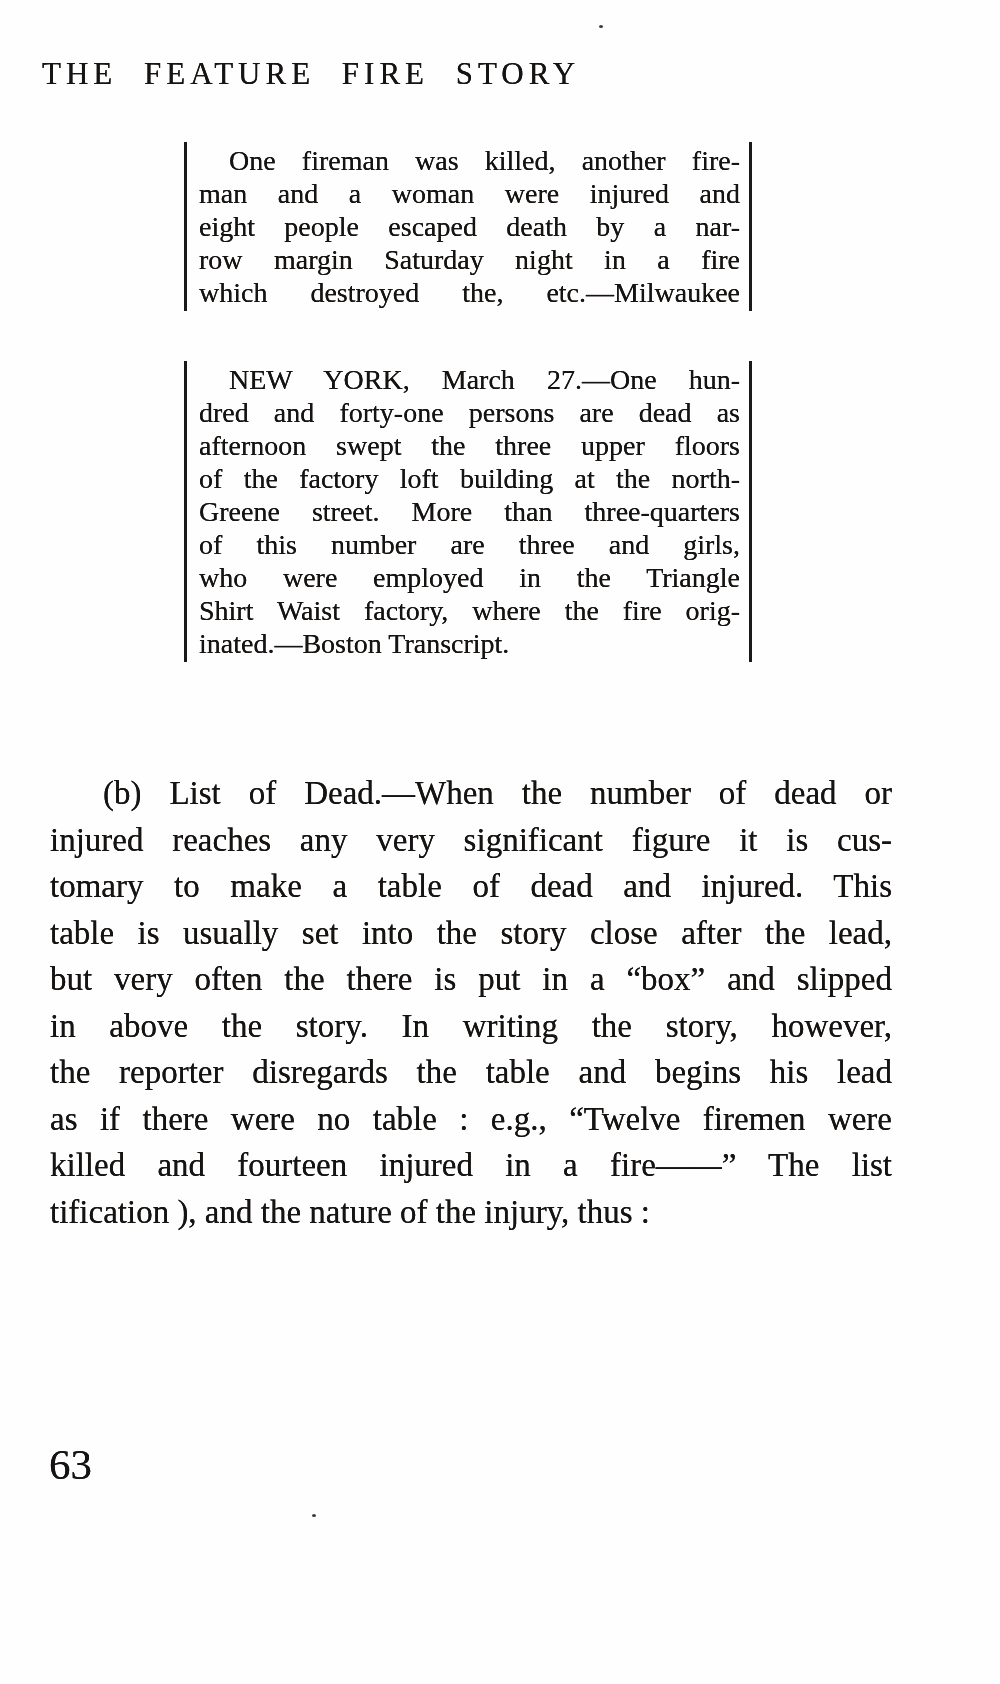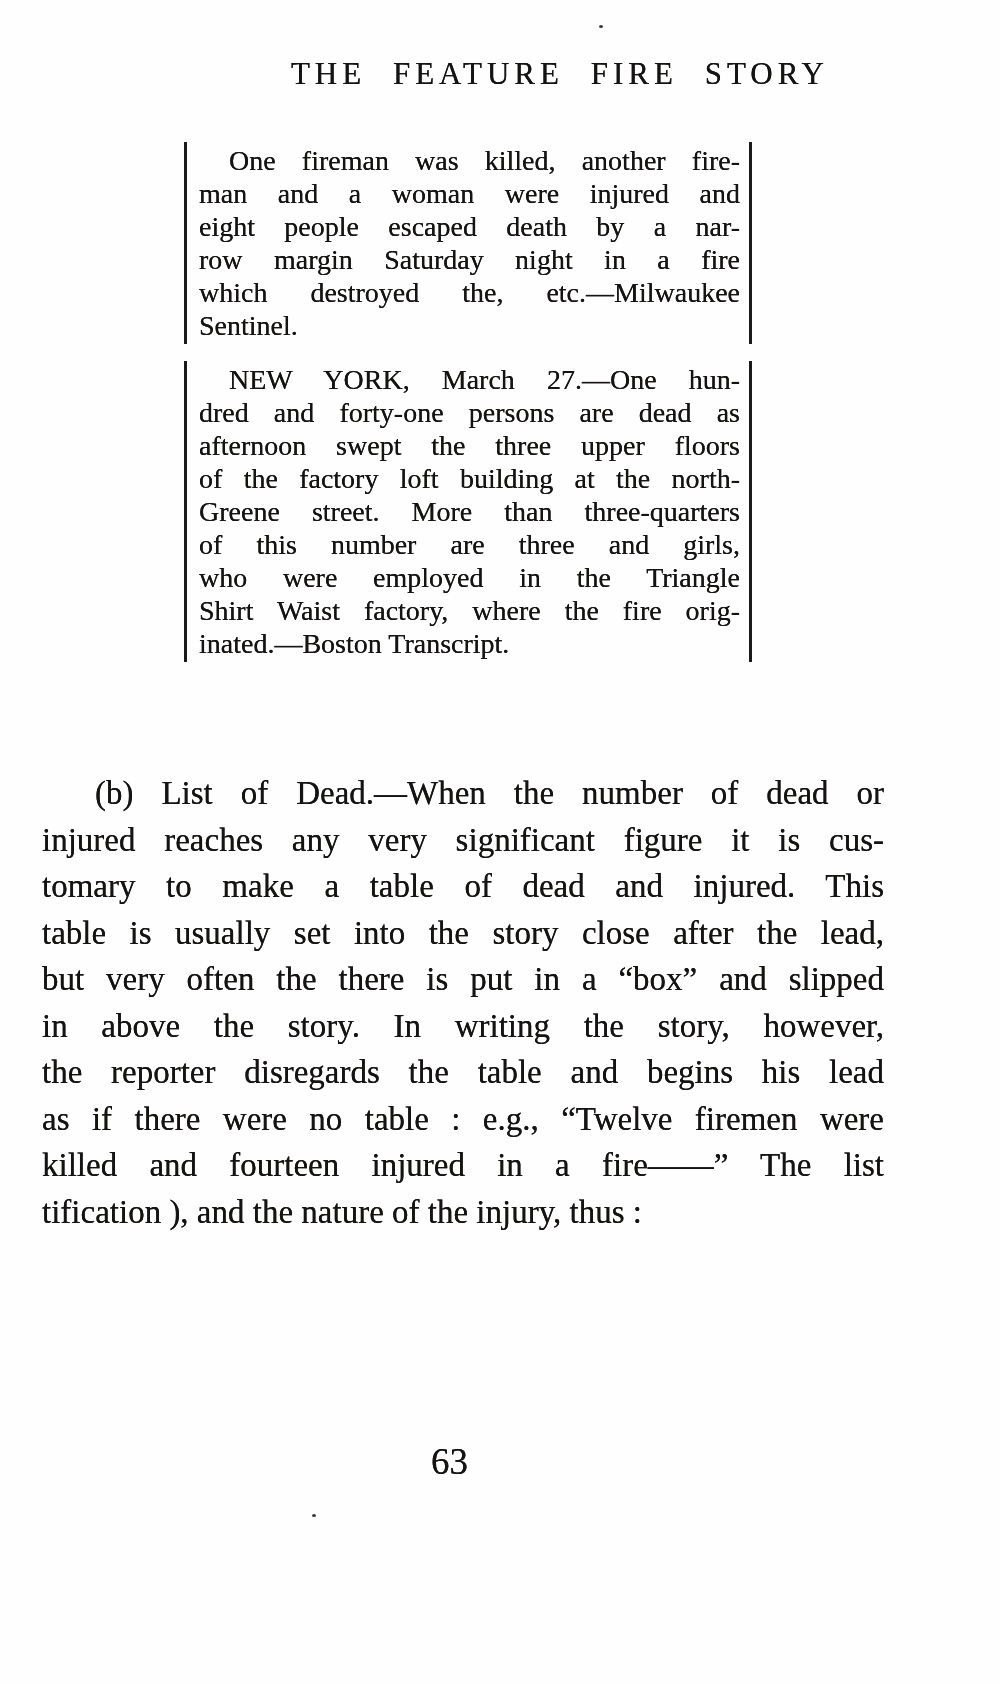--- a/index.html
+++ b/index.html
@@ -19,21 +19,21 @@
   .inked { text-shadow: 0 0 0.6px currentColor; }
 
   
   .running-head {
     position: absolute;
     top: 56px;
     left: 42px;
     width: 842px;
     padding-right: 55px;
     box-sizing: border-box;
-    text-align: right;
+    text-align: left;
     font-size: 31px;
     letter-spacing: 5px;
     word-spacing: 14px;
     white-space: nowrap;
   }
 
   
   .extract {
     position: absolute;
     left: 184px;
@@ -55,21 +55,21 @@
   .q-line.first { text-indent: 30px; }
   .q-line.no-just {
     text-align-last: left;
     white-space: normal;
   }
 
   
   .body-paragraph {
     position: absolute;
     top: 770px;
-    left: 42px;
+    left: 50px;
     width: 842px;
     font-size: 33px;
   }
   .para-line {
     line-height: 46.5px;
     text-align: justify;
     text-align-last: justify;
     white-space: nowrap;
   }
   .para-line.first { text-indent: 53px; }
@@ -77,26 +77,25 @@
     text-align-last: left;
     white-space: normal;
   }
 
   .ital { }
 
   
   .page-number {
     position: absolute;
     top: 1440px;
-    left: 36px;
+    left: 49px;
     width: 842px;
     padding-right: 15px;
     box-sizing: border-box;
-    text-align: center;
-    font-size: 37px;
+    font-size: 43px;
   }
 
   
   .speck {
     position: absolute;
     background: #3a3a3a;
     border-radius: 50%;
   }
   .speck-top    { left: 599px; top: 25px;   width: 4px; height: 3px; }
   .speck-bottom { left: 312px; top: 1514px; width: 4px; height: 3px; }
@@ -107,21 +106,20 @@
 <div class="page inked">
 
   <div class="running-head">THE FEATURE FIRE STORY</div>
 
   <div class="extract extract-1">
     <div class="q-line first">One fireman was killed, another fire-</div>
     <div class="q-line">man and a woman were injured and</div>
     <div class="q-line">eight people escaped death by a nar-</div>
     <div class="q-line">row margin Saturday night in a fire</div>
     <div class="q-line"><span>which destroyed the, etc.—</span><span class="ital">Milwaukee</span></div>
-    <div class="q-line no-just"><span class="ital">Sentinel.</span></div>
   </div>
 
   <div class="extract extract-2">
     <div class="q-line first">NEW YORK, March 27.—One hun-</div>
     <div class="q-line">dred and forty-one persons are dead as</div>
     <div class="q-line">afternoon swept the three upper floors</div>
     <div class="q-line">of the factory loft building at the north-</div>
     <div class="q-line">Greene street.  More than three-quarters</div>
     <div class="q-line">of this number are three and girls,</div>
     <div class="q-line">who were employed in the Triangle</div>

